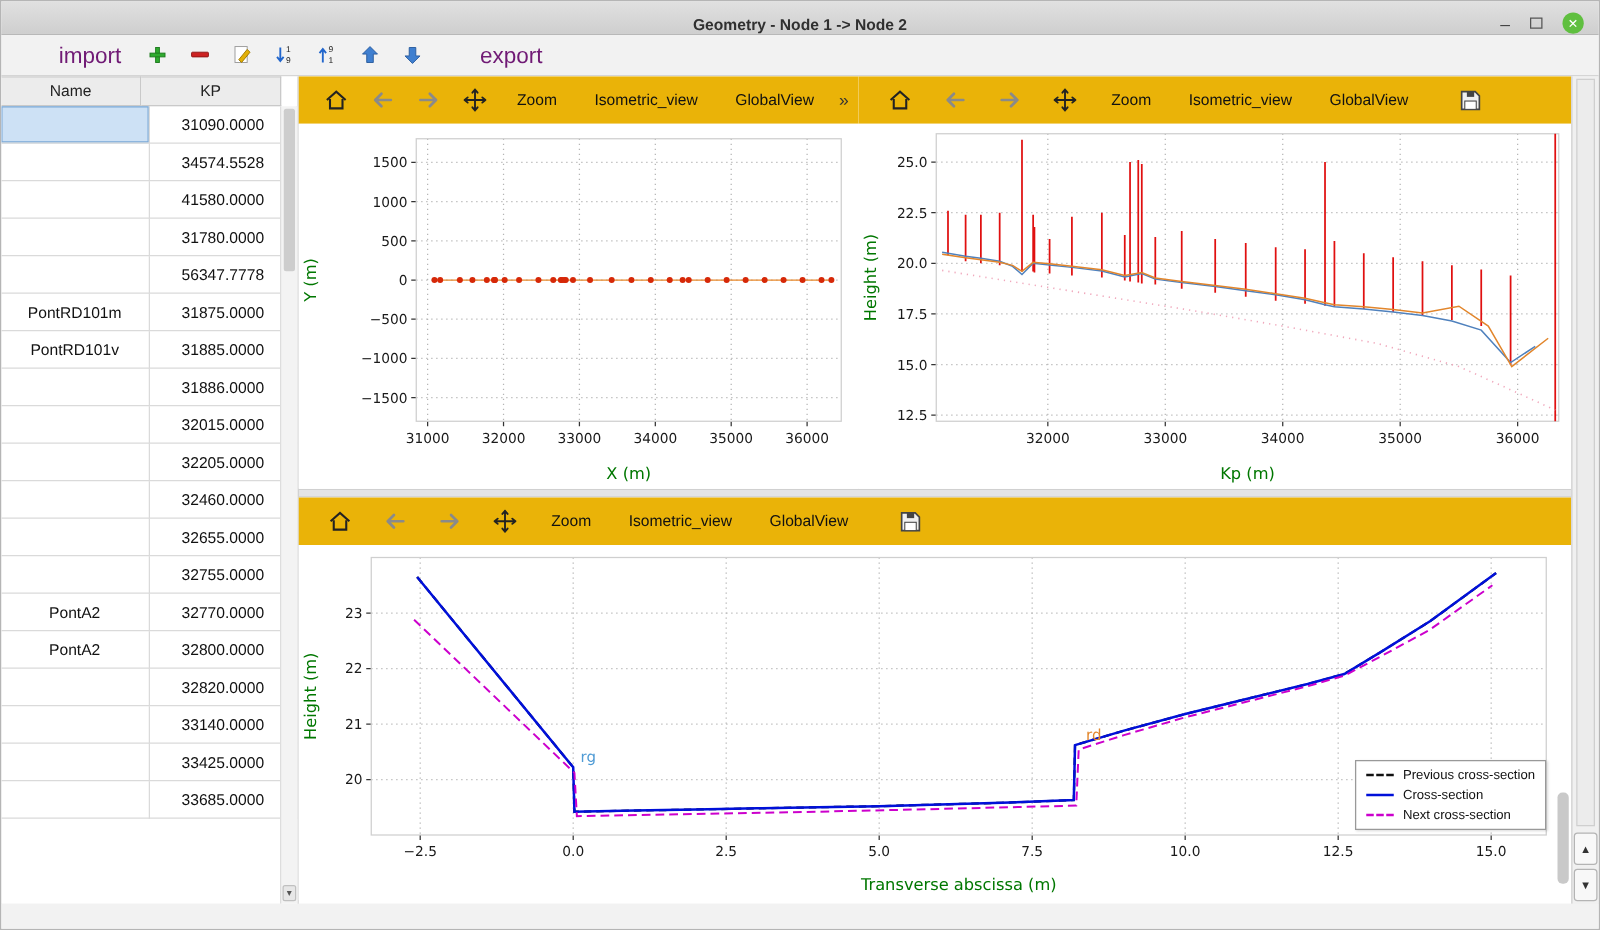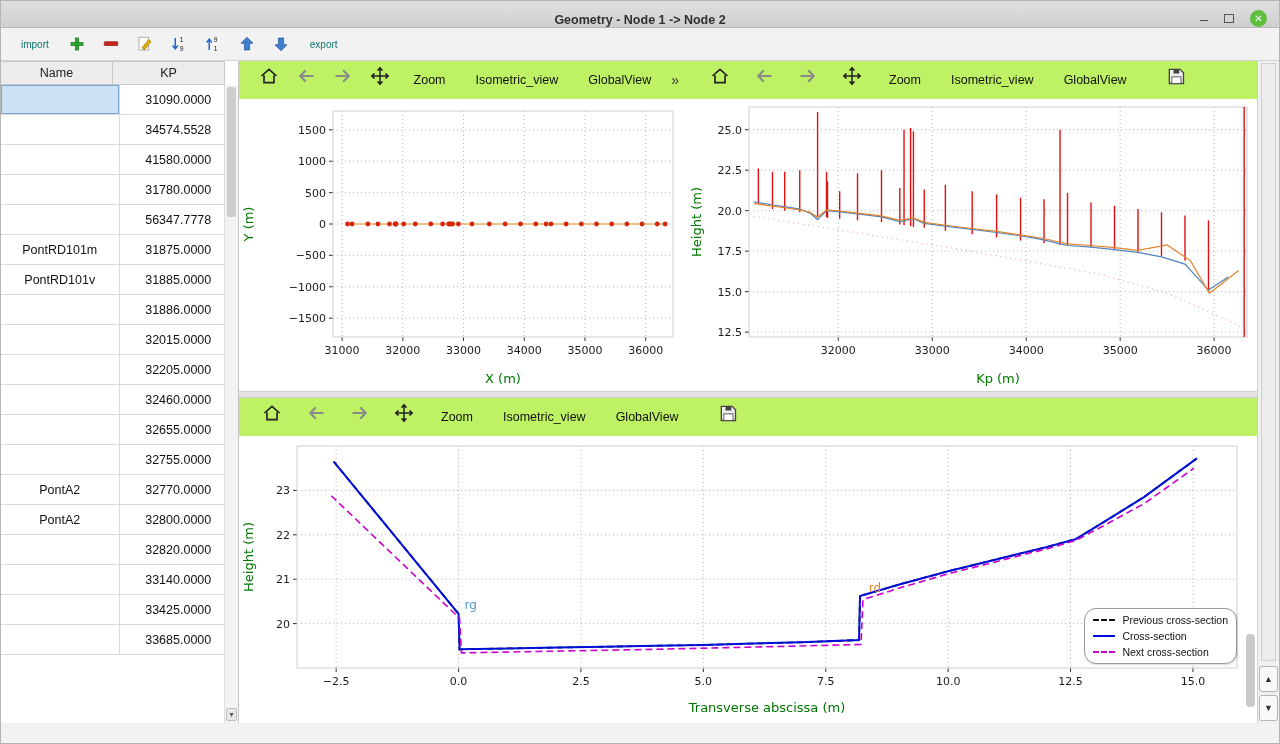--- a/index.html
+++ b/index.html
@@ -13,21 +13,21 @@
   .title { position:absolute; left:0; right:0; text-align:center; font-size:12.5px; font-weight:bold; color:#303030; }
   .win-controls { margin-left:auto; display:flex; align-items:center; gap:16px; padding-right:12px; z-index:2; }
   .win-min { font-size:14px; color:#444; line-height:10px; cursor:default; }
   .win-restore { width:10px; height:9px; border:1.5px solid #555; display:inline-block; }
   .win-close { width:17px; height:17px; border-radius:50%; background:#5fbf3f; color:#fff;
                display:flex; align-items:center; justify-content:center; font-size:10px; }
 
   
   .toolbar { background:#f2f2f2; border-bottom:1px solid #d5d5d5; display:flex; align-items:center;
              gap:7px; padding-left:12px; }
-  .tool-label { font-size:10px; color:#0f766e; padding:3px 8px; }
+  .tool-label { font-size:18px; color:#701a75; padding:3px 8px;margin-left:26px; }
   .icon-btn { width:27px; height:26px; border:none; background:transparent; padding:0;
               display:flex; align-items:center; justify-content:center; }
 
   
   .content { display:flex; overflow:hidden; }
 
   
   .left-panel { width:238px; background:#fff; border-right:1px solid #c5c5c5; position:relative; }
   .table-header { display:flex; height:24px; }
   .th { width:112px; background:#ececec; border:1px solid #c9c9c9; border-left:none;
@@ -49,35 +49,35 @@
   .main-area { flex:1; display:flex; min-width:0; }
   .plots-col { flex:1; display:flex; flex-direction:column; min-width:0; }
   .top-row { height:330px; display:flex; background:#f2f2f2; }
   .plot-panel { background:#fff; display:flex; flex-direction:column; position:relative; }
   .panelA { width:448px; }
   .panelB { flex:1; }
   .vdivider { width:2px; background:#d8d8d8; }
   .hsplitter { height:7px; background:#e4e4e4; border-top:1px solid #d0d0d0; border-bottom:1px solid #d0d0d0; }
   .panelC { flex:1; }
 
-  .plot-toolbar { height:38px; background:#bef264; display:flex; gap:10px; padding-left:16px; flex:none; }
+  .plot-toolbar { height:38px; background:#eab308; display:flex; align-items:center; gap:10px; padding-left:16px; flex:none; }
   .pt-btn { width:34px; height:30px; border:none; background:transparent; display:flex;
             align-items:center; justify-content:center; padding:0; }
   .pt-text { font-size:12.5px; color:#111; background:transparent; border:none; padding:6px 10px; }
   .pt-overflow { margin-left:auto; margin-right:8px; font-size:14px; color:#333; background:none; border:none; }
   .pt-save { margin-left:12px; }
 
   svg.chart { display:block; background:#fff; font-family:"DejaVu Sans", sans-serif; }
 
   .chartC-wrap { position:relative; }
   .panel-scroll-thumb { position:absolute; right:2px; top:198px; width:9px; height:73px; background:#c9c9c9; border-radius:4px; }
 
   
   .legend { position:absolute; right:20px; bottom:56px; background:#fff; border:1px solid #999;
-            border-radius:12px; padding:5px 8px; display:flex; flex-direction:column; gap:4px;
+            border-radius:0; padding:5px 8px; display:flex; flex-direction:column; gap:4px;
             box-shadow:1px 1px 2px rgba(0,0,0,0.15); }
   .legend-row { display:flex; align-items:center; gap:7px; font-size:10.5px; color:#111; white-space:nowrap; }
   .sample { width:22px; height:0; display:inline-block; }
   .sample.prev { border-top:2px dashed #111; }
   .sample.curr { border-top:2px solid #0010d9; }
   .sample.next { border-top:2px dashed #cc00cc; }
 
   
   .right-rail { width:22px; background:#f0f0f0; border-left:1px solid #d0d0d0; position:relative; flex:none; }
   .rail-track { position:absolute; top:2px; left:3px; width:15px; bottom:62px; background:#ececec; border:1px solid #cfcfcf; }

